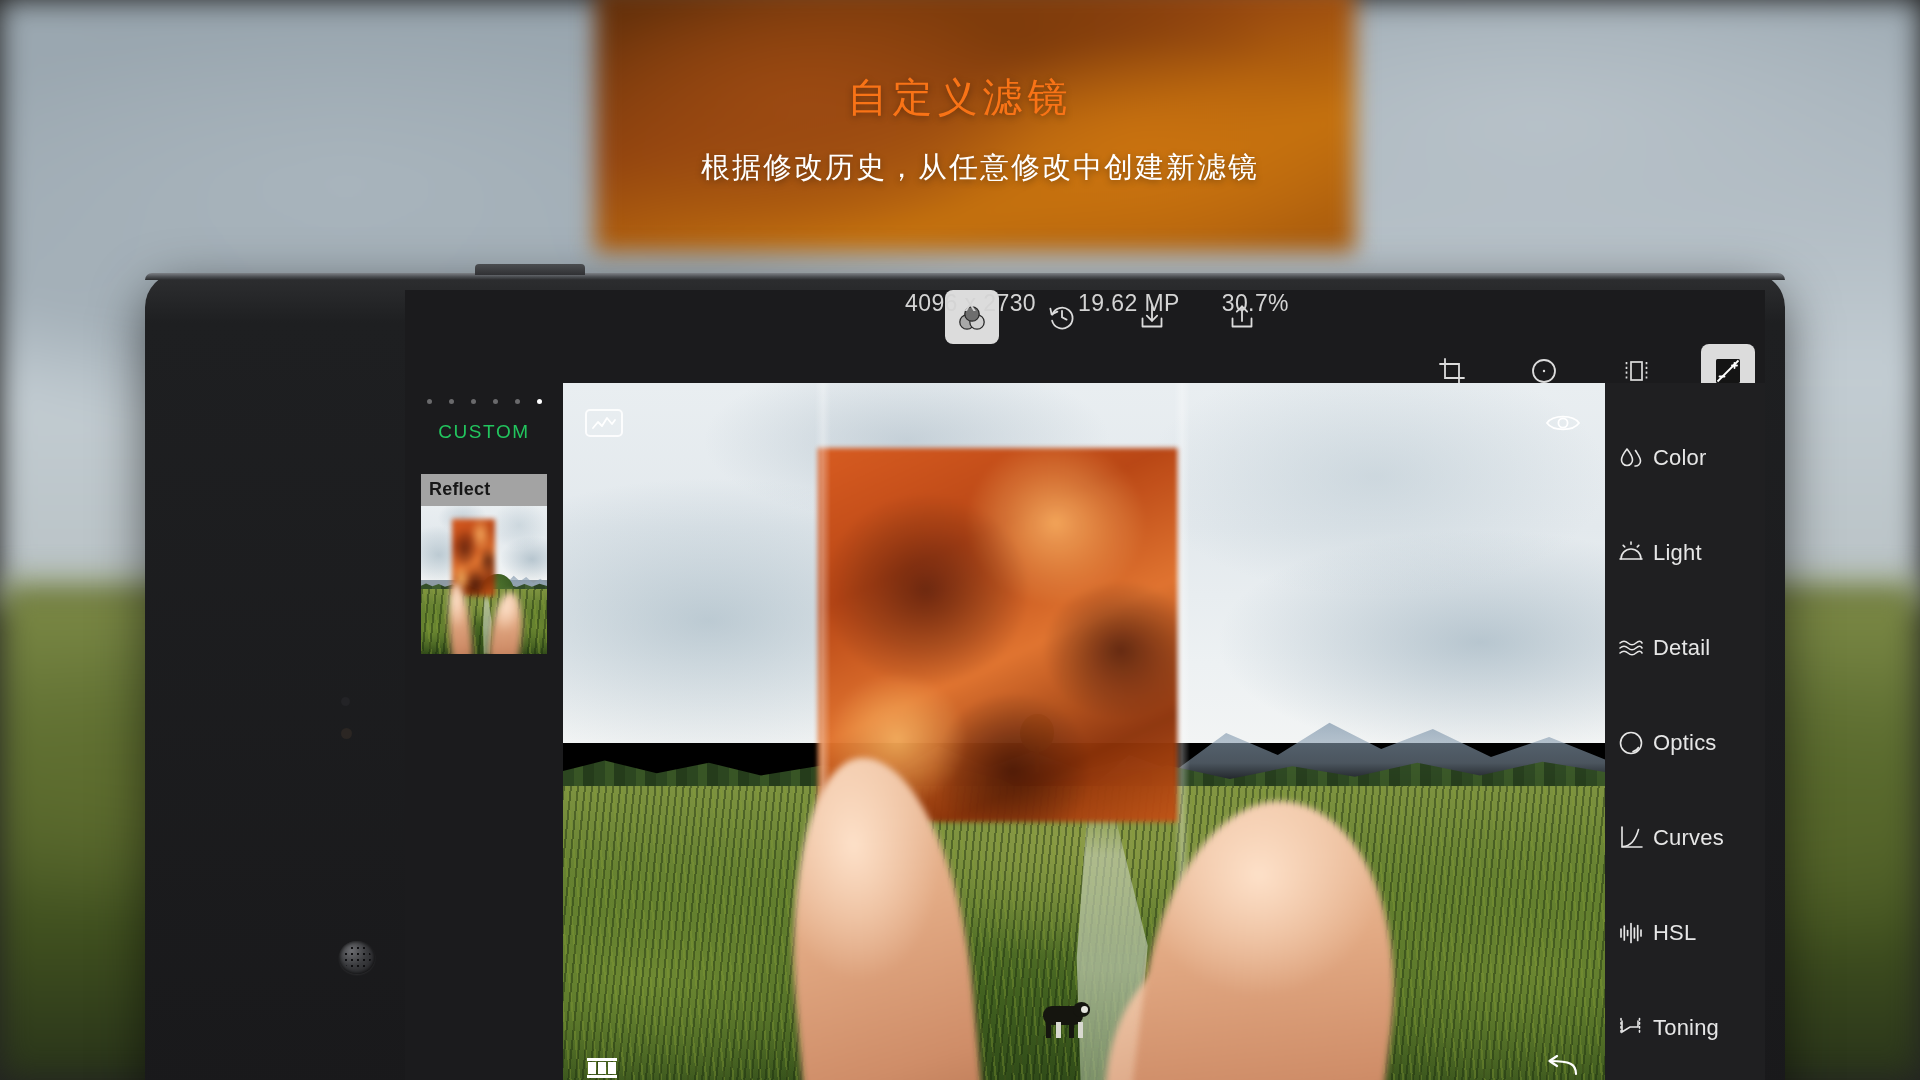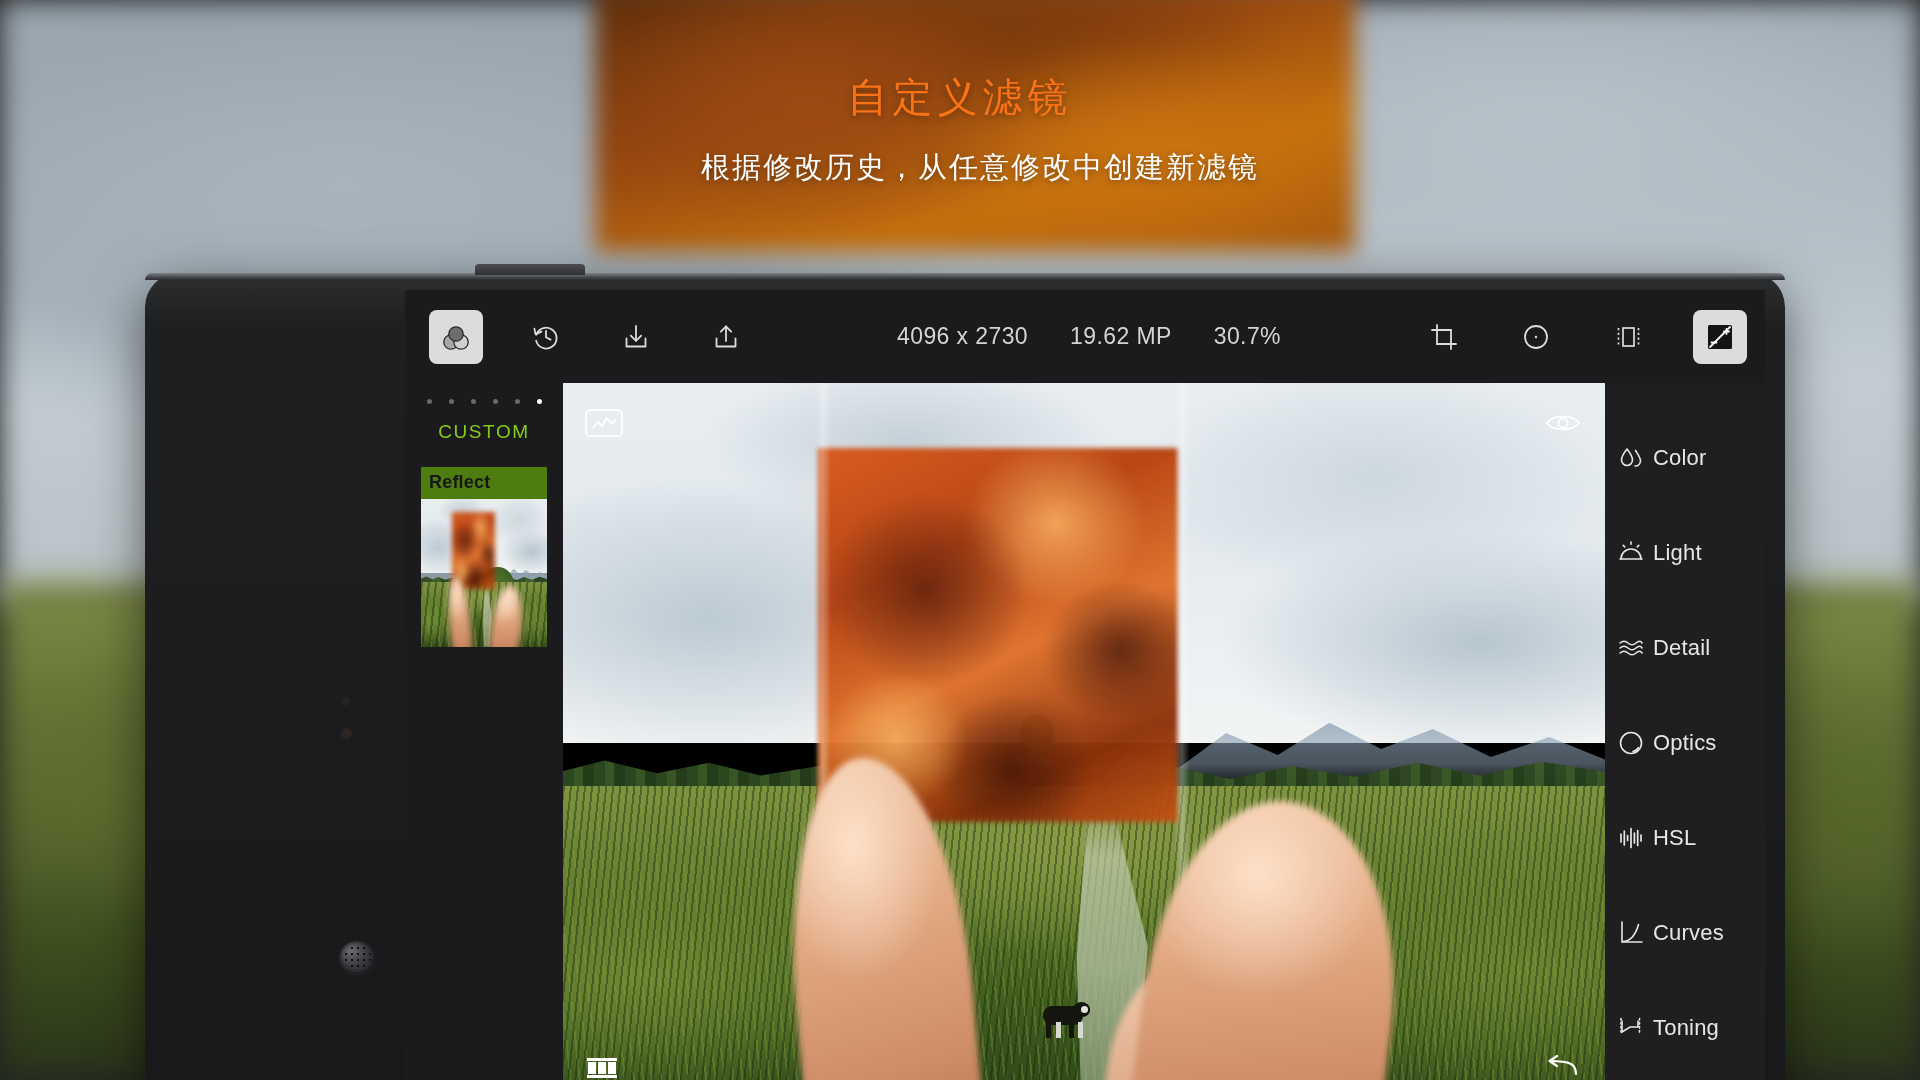--- a/index.html
+++ b/index.html
@@ -165,26 +165,27 @@
     top: 17px;
     width: 1360px;
     height: 813px;
     background: #1b1b1d;
     overflow: hidden;
   }
 
   
   #toolbar {
     position: absolute;
-    left: 4px; top: 0;
+    left: 12px; top: 0;
     width: 100%;
     height: 93px;
     background: #1b1b1d;
     display: flex;
     align-items: center;
+    flex-direction: column;
   }
   .tb-left { display: flex; align-items: center; gap: 36px; padding-left: 20px; }
   .tb-right { display: flex; align-items: center; gap: 38px; margin-left: auto; padding-right: 22px; }
 
   .tb-btn {
     width: 54px; height: 54px;
     display: flex; align-items: center; justify-content: center;
     border-radius: 8px;
     cursor: pointer;
   }
@@ -227,24 +228,24 @@
     display: flex;
     justify-content: center;
     gap: 17px;
     margin-bottom: 17px;
   }
   .dot { width: 5px; height: 5px; border-radius: 50%; background: #6a6a6c; }
   .dot.on { background: #ffffff; }
 
   .presets-title {
     text-align: center;
-    color: #84cc16;
+    color: #22c55e;
     font-size: 19px;
     letter-spacing: 1.6px;
-    margin-bottom: 24px;
+    margin-bottom: 31px;
   }
 
   .create-new {
     margin: 0 auto;
     width: 118px; height: 120px;
     border: 1px solid #3a3a3c;
     border-radius: 3px;
     display: flex; flex-direction: column;
     align-items: center; justify-content: center;
     color: #a9a9ab;
@@ -254,21 +255,21 @@
     text-align: center;
     cursor: pointer;
   }
 
   .preset-card {
     margin: 22px auto 0;
     width: 126px;
     cursor: pointer;
   }
   .preset-label {
-    background: #4d7c0f;
+    background: #a3a3a3;
     color: #171717;
     font-size: 18px;
     font-weight: 700;
     padding: 5px 8px 6px;
     letter-spacing: 0.2px;
   }
   .preset-thumb {
     width: 126px;
     height: 148px;
     position: relative;
@@ -734,46 +735,46 @@
               <svg width="28" height="28" viewBox="0 0 28 28" fill="none" stroke="#e6e6e6" stroke-width="1.6" stroke-linecap="round">
                 <circle cx="14" cy="14" r="10.5"></circle>
                 <path d="M21.5 18.5 A8 8 0 0 1 16 22.5"></path>
               </svg>
             </span>
             <span class="adj-label">Optics</span>
           </div>
 
           <div class="adj-item">
             <span class="adj-icon">
+              <svg width="28" height="28" viewBox="0 0 28 28" fill="none" stroke="#e6e6e6" stroke-width="1.6" stroke-linecap="round">
+                <path d="M5 3 V23 H25"></path>
+                <path d="M5.5 22.5 C13 22.5, 18 18, 21.5 5.5"></path>
+              </svg>
+            </span>
+            <span class="adj-label">Curves</span>
+          </div>
+
+          <div class="adj-item">
+            <span class="adj-icon">
               <svg width="28" height="28" viewBox="0 0 28 28" stroke="#e6e6e6" stroke-width="1.7" stroke-linecap="round">
                 <line x1="4" y1="10" x2="4" y2="18"></line>
                 <line x1="7.3" y1="7" x2="7.3" y2="21"></line>
                 <line x1="10.6" y1="11.5" x2="10.6" y2="16.5"></line>
                 <line x1="14" y1="4.5" x2="14" y2="23.5"></line>
                 <line x1="17.4" y1="9" x2="17.4" y2="19"></line>
                 <line x1="20.7" y1="6.5" x2="20.7" y2="21.5"></line>
                 <line x1="24" y1="11" x2="24" y2="17"></line>
               </svg>
             </span>
             <span class="adj-label">HSL</span>
           </div>
 
           <div class="adj-item">
             <span class="adj-icon">
               <svg width="28" height="28" viewBox="0 0 28 28" fill="none" stroke="#e6e6e6" stroke-width="1.6" stroke-linecap="round">
-                <path d="M5 3 V23 H25"></path>
-                <path d="M5.5 22.5 C13 22.5, 18 18, 21.5 5.5"></path>
-              </svg>
-            </span>
-            <span class="adj-label">Curves</span>
-          </div>
-
-          <div class="adj-item">
-            <span class="adj-icon">
-              <svg width="28" height="28" viewBox="0 0 28 28" fill="none" stroke="#e6e6e6" stroke-width="1.6" stroke-linecap="round">
                 <path d="M5 7 V18 L13 13 H21 V7"></path>
                 <g stroke-dasharray="1.6 2.4">
                   <line x1="4" y1="4.5" x2="4" y2="20.5"></line>
                   <line x1="22.5" y1="4.5" x2="22.5" y2="20.5"></line>
                 </g>
               </svg>
             </span>
             <span class="adj-label">Toning</span>
           </div>
         </div>

